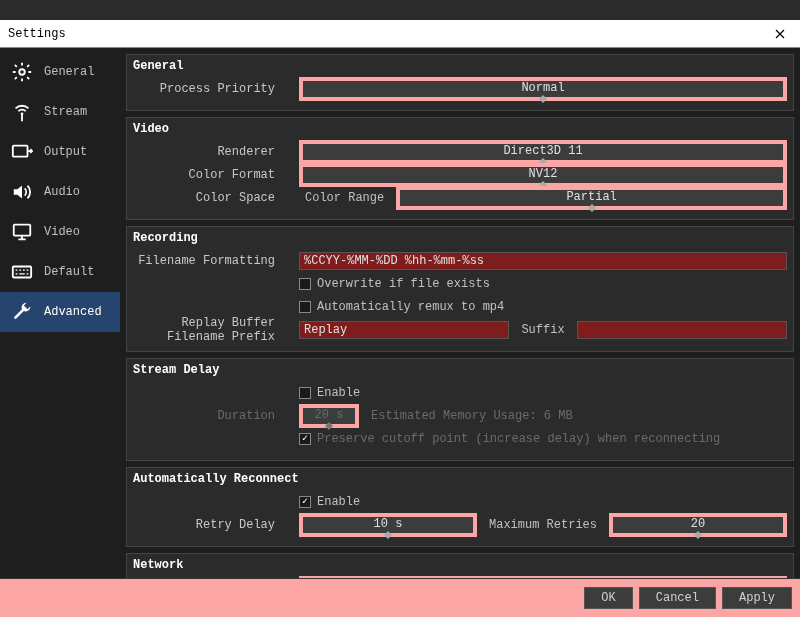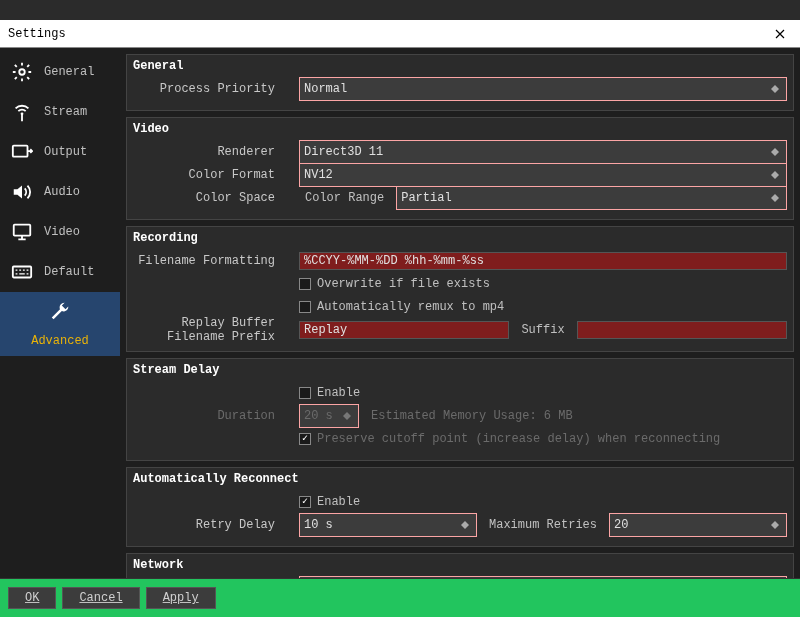--- a/index.html
+++ b/index.html
@@ -3,38 +3,38 @@
 <meta charset="utf-8">
 <style>
 * { margin: 0; padding: 0; box-sizing: border-box; font-family: "Consolas", "Courier New", monospace; font-size: 12px; }
 body { background: #2b2b2b; color: #c0c0c0; width: 800px; height: 617px; overflow: hidden; display: flex; flex-direction: column; }
 .titlebar { background: #fff; color: #000; height: 28px; display: flex; align-items: center; justify-content: space-between; padding: 0 8px; border-bottom: 1px solid #888; font-family: "Segoe UI", sans-serif; font-size: 13px; margin-top: 20px; }
 .titlebar .right { display: flex; }
 .titlebar .close { width: 24px; height: 24px; display: flex; align-items: center; justify-content: center; cursor: pointer; }
 .body { flex: 1; display: flex; background: #1e1e1e; overflow: hidden; }
 .sidebar { width: 120px; background: #1e1e1e; display: flex; flex-direction: column; padding-top: 4px; }
 .sidebar-item { display: flex; align-items: center; gap: 10px; padding: 8px 10px; cursor: pointer; color: #c0c0c0; }
-.sidebar-item.active { background: #26456e; color: #eab308; flex-direction: column; }
+.sidebar-item.active { background: #26456e; color: #ffffff; }
 .sidebar-item .icon { width: 24px; height: 24px; display: flex; align-items: center; justify-content: center; }
 .main { flex: 1; padding: 6px; display: flex; flex-direction: column; gap: 6px; overflow-y: auto; }
 .group { border: 1px solid #444; background: #2b2b2b; padding: 4px 6px 8px 6px; }
 .group-title { color: #fff; font-weight: bold; margin-bottom: 6px; }
 .row { display: flex; align-items: center; height: 20px; margin-bottom: 3px; }
 .label { width: 166px; text-align: right; padding-right: 24px; color: #c8c8c8; }
 .field { flex: 1; display: flex; align-items: center; gap: 6px; }
-.select { background: #3c3c3c; border: 1px solid #fca5a5; color: #e0e0e0; height: 24px; padding: 0 4px; position: relative; display: flex; align-items: center; justify-content: space-between; cursor: pointer; }
+.select { background: #3c3c3c; border: 4px solid #fca5a5; color: #e0e0e0; height: 24px; padding: 0 4px; position: relative; display: flex; align-items: center; justify-content: space-between; cursor: pointer; flex-direction: column; }
 .spin-arrows { width: 14px; display: flex; flex-direction: column; align-items: center; justify-content: center; gap: 0; }
 .spin-arrows svg { display: block; }
 .text-input { background: #7f1d1d; border: 1px solid #555; color: #e0e0e0; height: 18px; padding: 0 4px; flex: 1; font-family: inherit; font-size: inherit; }
 .checkbox-row { display: flex; align-items: center; gap: 6px; height: 20px; }
 .cb { width: 12px; height: 12px; border: 1px solid #888; background: #1a1a1a; display: flex; align-items: center; justify-content: center; cursor: pointer; }
 .cb.checked::after { content: "✓"; font-size: 10px; color: #fff; line-height: 1; }
 .disabled { color: #6b6b6b; }
 .inline-label { padding: 0 6px; white-space: nowrap; }
-.footer { background: #22c55e; padding: 8px; display: flex; justify-content: flex-start; gap: 6px; border-top: 1px solid #333; text-decoration: underline; }
+.footer { background: #fca5a5; padding: 8px; display: flex; justify-content: flex-end; gap: 6px; border-top: 1px solid #333; }
 .btn { background: #3c3c3c; border: 1px solid #555; color: #d0d0d0; padding: 3px 16px; cursor: pointer; font-family: inherit; font-size: 12px; }
 </style>
 </head>
 <body>
 
 <div class="titlebar">
   <span>Settings</span>
   <div class="right">
     <div class="close">
       <svg width="10" height="10" viewBox="0 0 10 10">

